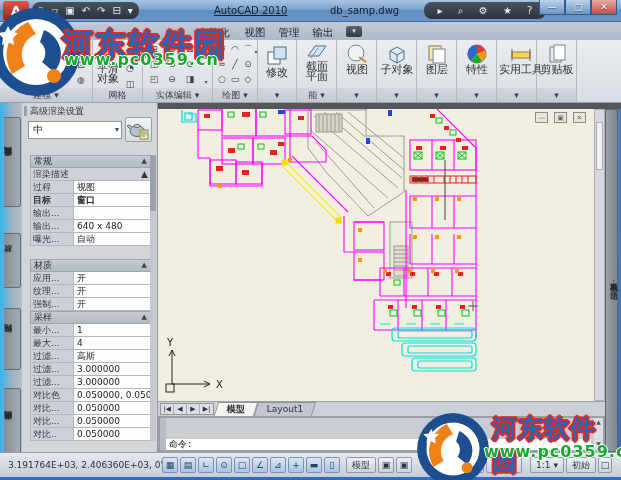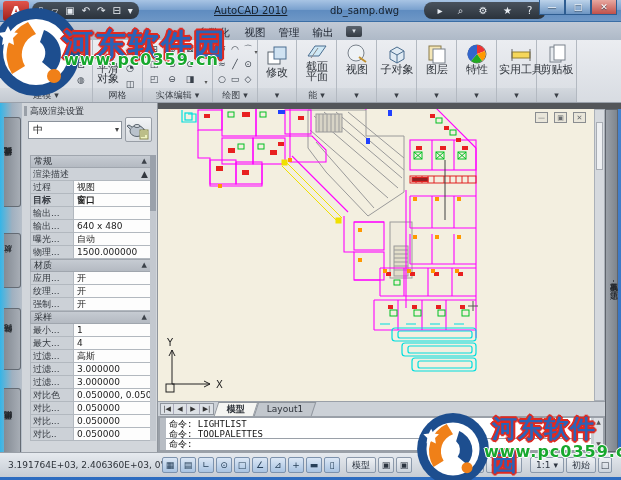--- a/index.html
+++ b/index.html
@@ -365,24 +365,20 @@
         <span class="val"></span>
       </div>
     <div class="prow" style="top:117px;">
         <span class="lab">输出...</span>
         <span class="val">640 x 480</span>
       </div>
     <div class="prow" style="top:130px;">
         <span class="lab">曝光...</span>
         <span class="val">自动</span>
       </div>
-    <div class="prow" style="top:143px;">
-        <span class="lab">物理...</span>
-        <span class="val">1500.000000</span>
-      </div>
 
     <div class="sechdr" style="top:156px;">
       <span>材质</span><span class="arr">▲</span>
     </div>
     <div class="prow" style="top:169px;">
         <span class="lab">应用...</span>
         <span class="val">开</span>
       </div>
     <div class="prow" style="top:182px;">
         <span class="lab">纹理...</span>
@@ -609,24 +605,20 @@
     <div class="laytab active">
         <span class="inner">模型</span>
       </div>
     <div class="laytab">
         <span class="inner">Layout1</span>
       </div>
   </div>
 
   <div class="abs cmdwrap">
     <div class="cmdgrip"></div>
-    <div class="cmdhist">
-      <div>命令: LIGHTLIST</div>
-      <div>命令: TOOLPALETTES</div>
-    </div>
     <div class="cmdin">命令:</div>
     <div class="cmdscr">
       <div>▲</div>
       <div style="margin-top:14px">▼</div>
     </div>
   </div>
 
   <div class="abs status">
     <span class="coords">3.191764E+03, 2.406360E+03, 0'-0"</span>
     <div class="stgl" style="left:162px;">▦</div>

